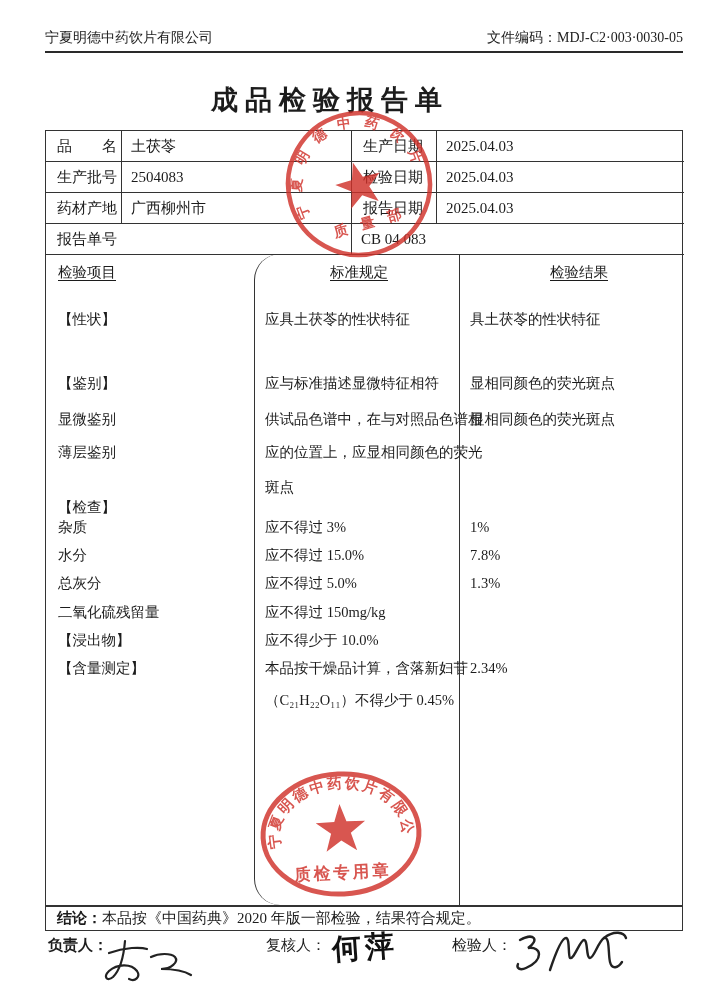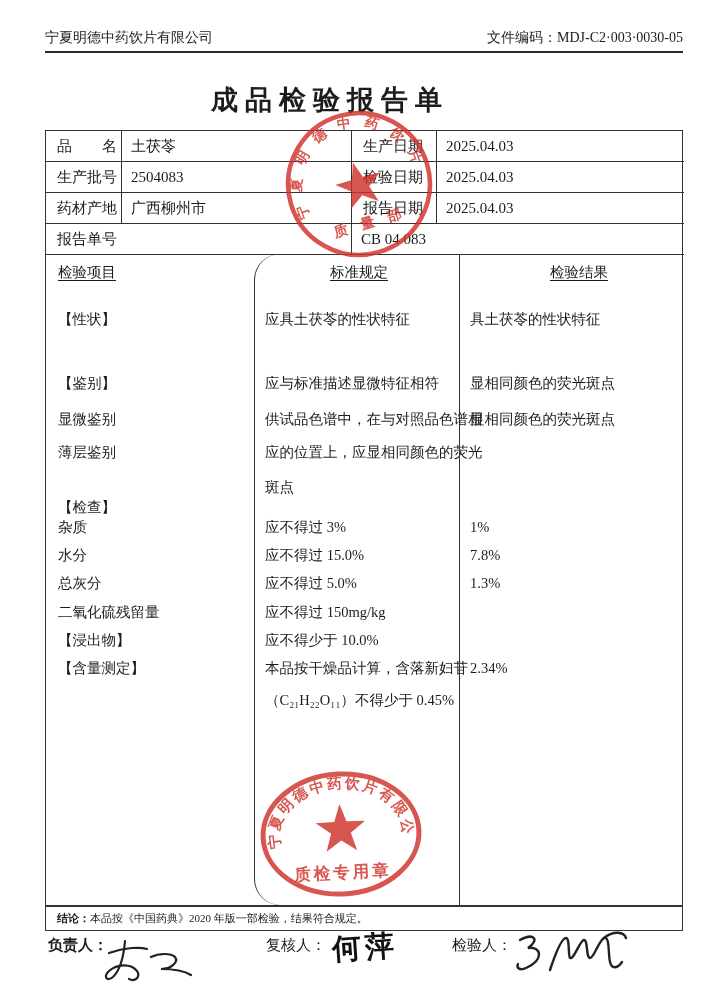--- a/index.html
+++ b/index.html
@@ -62,21 +62,21 @@
   #col1 .ln{left:12px;}
   .ln-1{top:56px;}  .ln-2{top:121px;font-family:Liberation Mono, monospace;} .ln-3{top:156px;} .ln-4{top:189px;}
   .ln-5{top:224px;} .ln-6{top:244px;} .ln-7{top:264px;} .ln-8{top:292px;}
   .ln-9{top:320px;} .ln-10{top:349px;} .ln-11{top:377px;} .ln-12{top:405px;}
   .ln-13{top:437px;}
 
   
   .conclusion{
     left:45px;top:906px;width:638px;height:25px;
     border:1px solid #333;border-top:1px solid #333;box-sizing:border-box;
-    font-size:11px;line-height:23px;padding-left:11px;white-space:nowrap;
+    font-size:15px;line-height:23px;padding-left:11px;white-space:nowrap;
   }
   .conclusion b{font-weight:bold;}
 
   
   .foot-label{font-size:15px;top:936px;white-space:nowrap;}
   .reviewer-name{
     top:928px;font-size:29px;font-weight:bold;
     transform:rotate(-4deg);letter-spacing:4px;color:#111;
   }
   .sig{pointer-events:none;}

